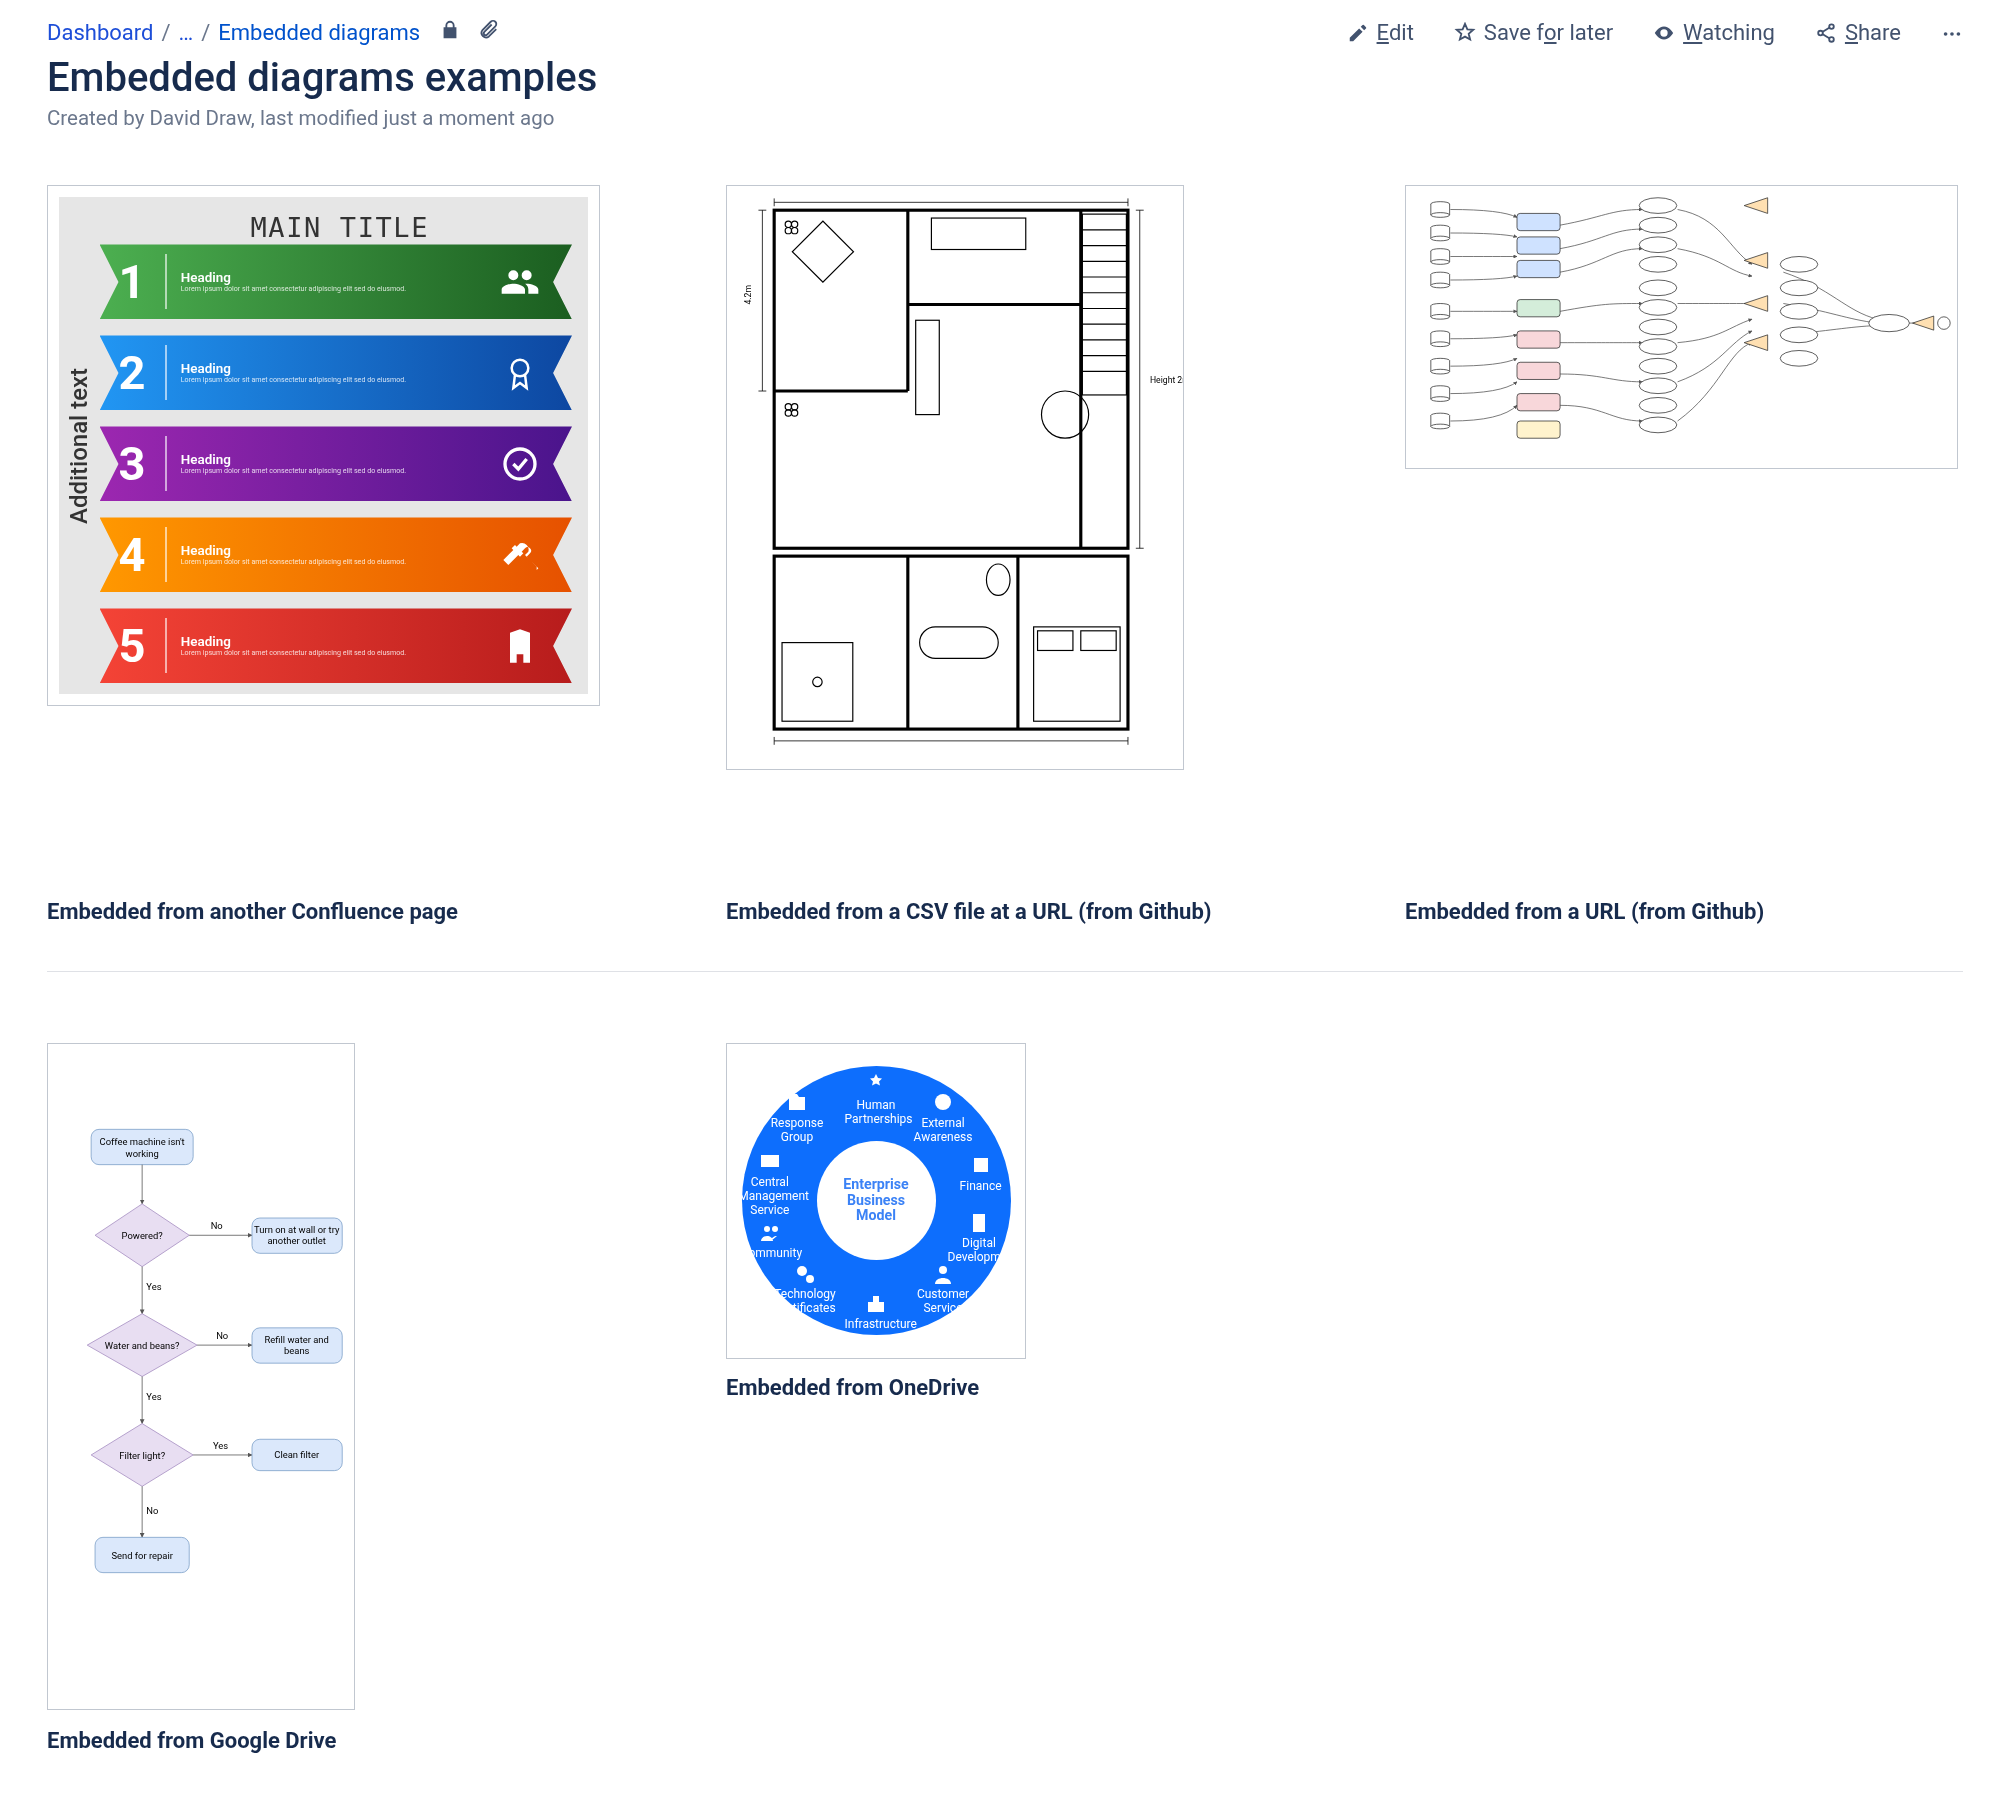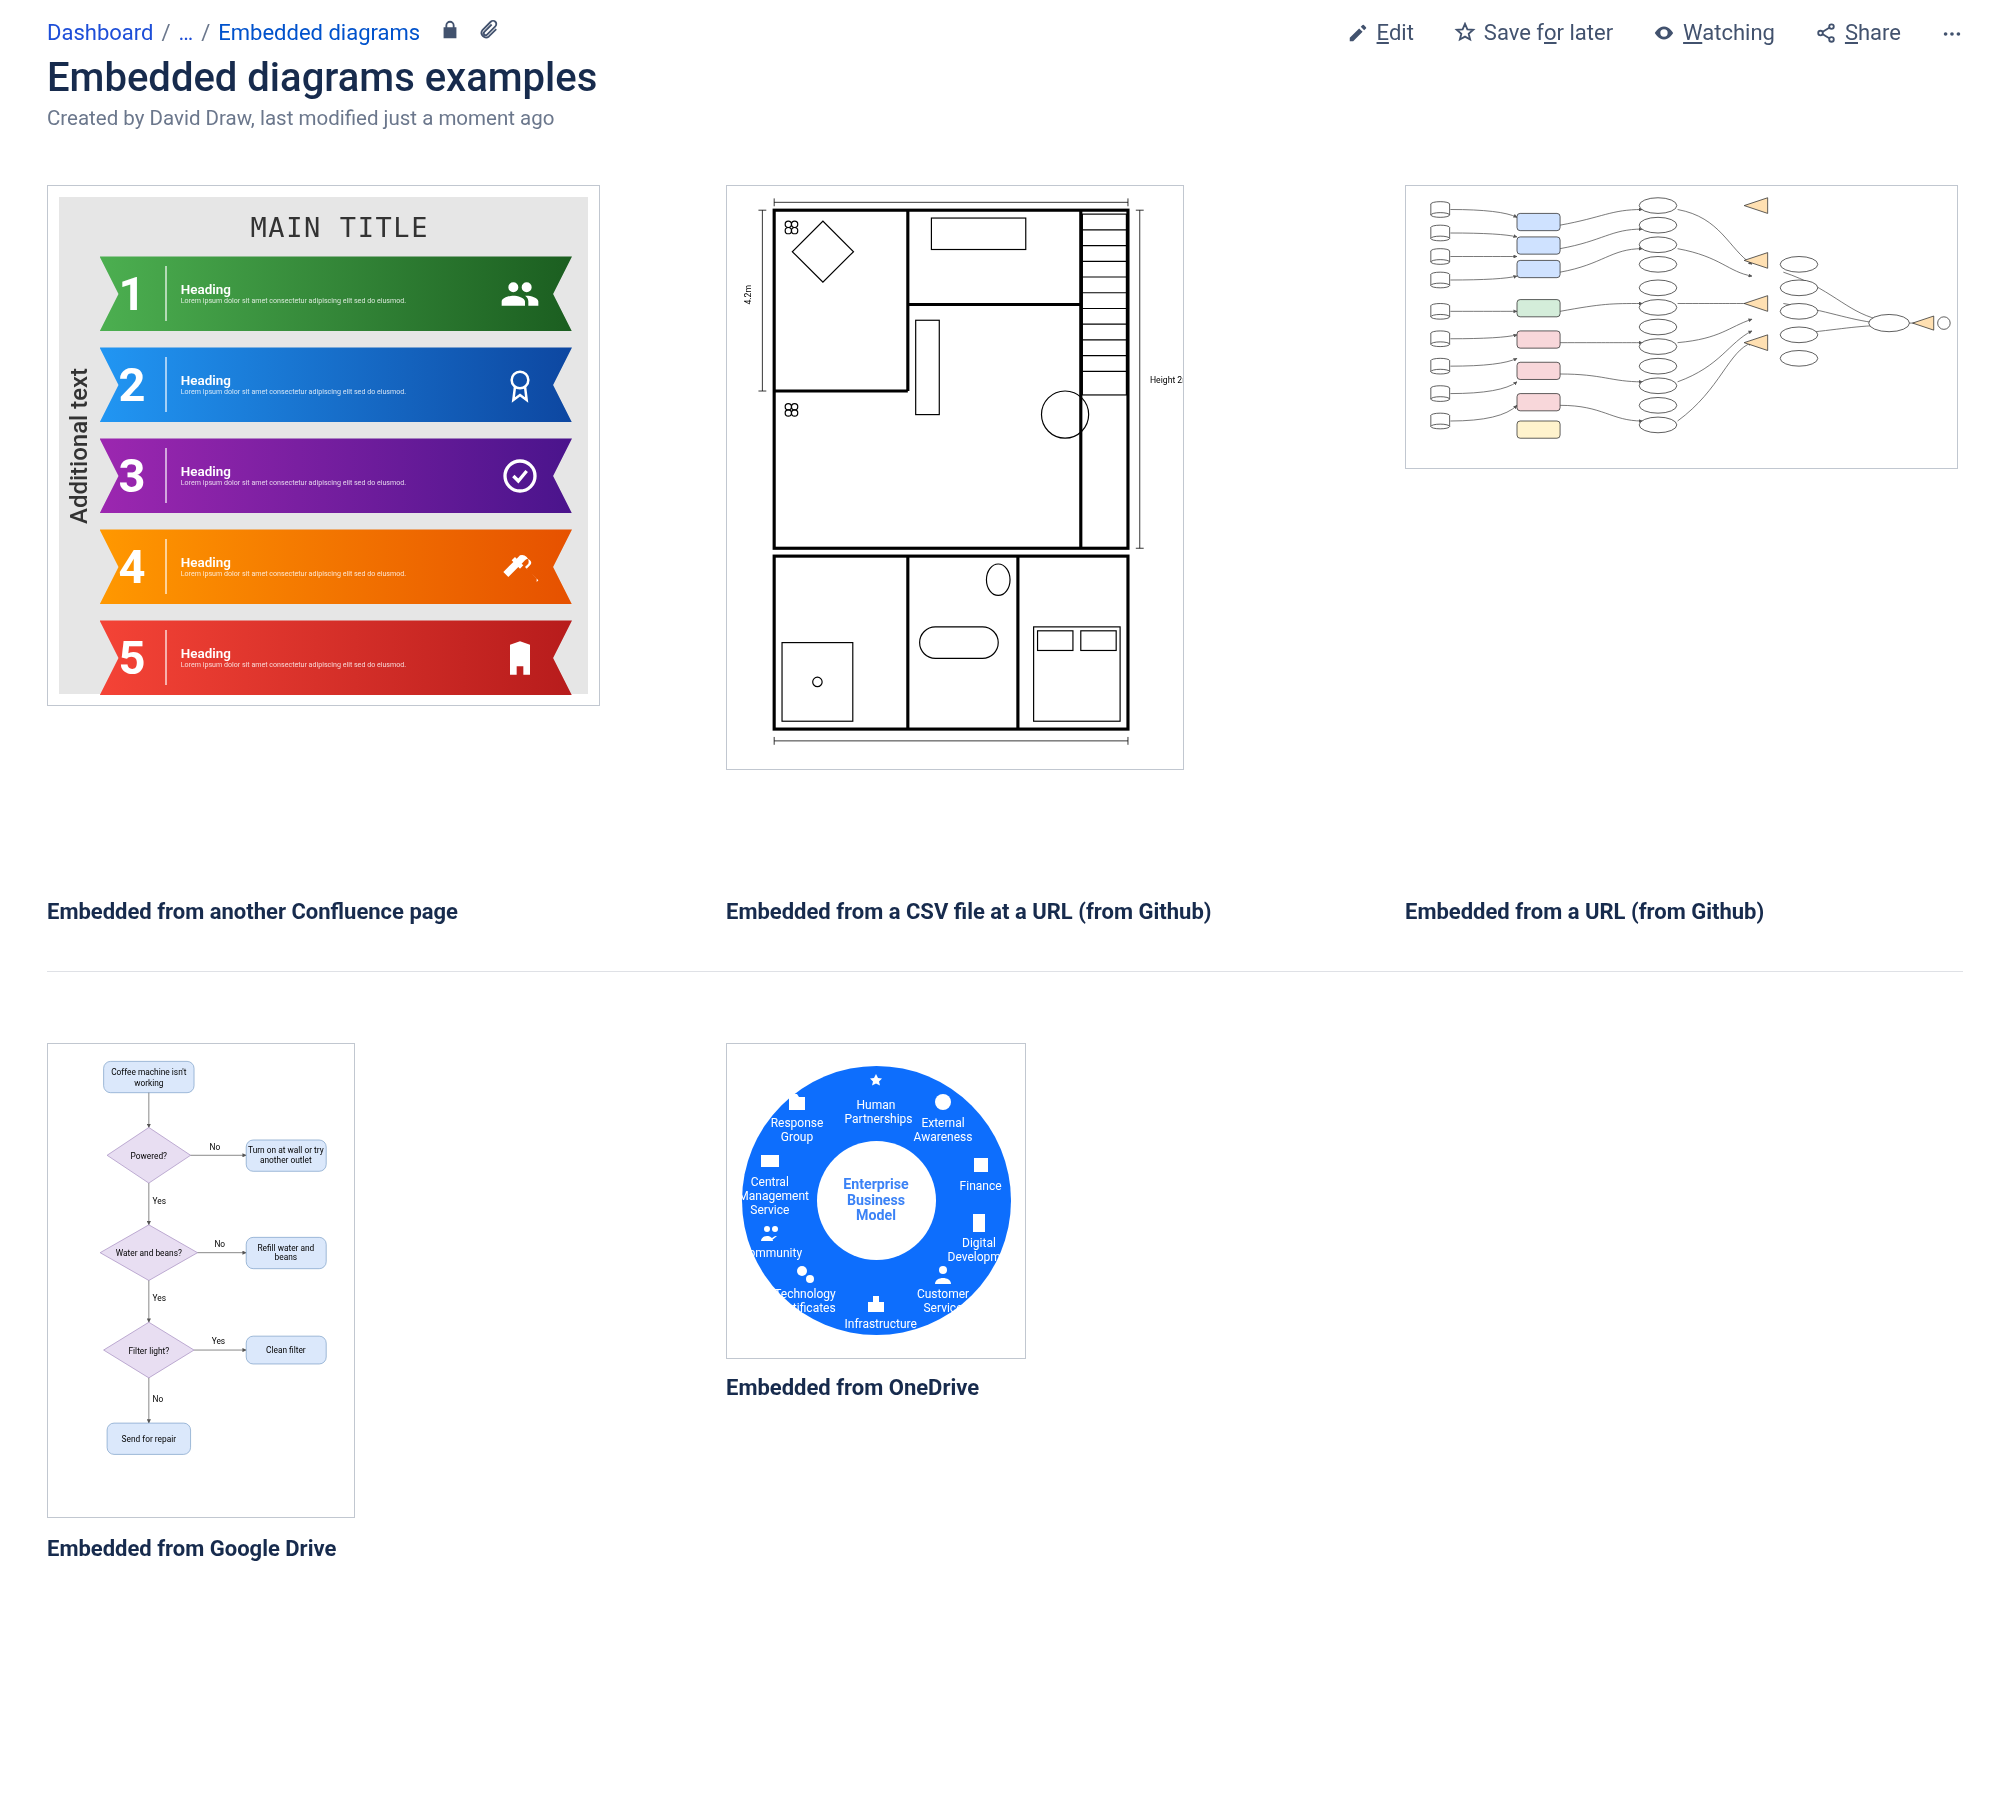--- a/index.html
+++ b/index.html
@@ -38,21 +38,21 @@
   .thumb { border:1.6px solid #C1C7D0; background:#fff; display:inline-block; }
   .caption { font-weight:700; color:#172B4D; font-size:22px; margin-top:16px; }
   .separator { border:none; border-top:1.6px solid #DFE1E6; margin:32px 0 71px; }
 
   
   .info-outer { width:553px; height:521px; padding:11px; }
   .info-bg { background:#e6e6e6; width:100%; height:100%; display:flex; }
   .side-text { writing-mode:vertical-rl; transform:rotate(180deg);
     font-size:24px; font-weight:500; text-align:center; padding:8px 6.3px; color:#333; }
   .info-main { flex:1; display:flex; flex-direction:column; padding:4.7px 8px 8px 0; }
-  .info-title { text-align:center; font-family:monospace; font-size:27px; letter-spacing:1.6px; padding:11px 0 13px; color:#333; }
+  .info-title { text-align:center; font-family:monospace; font-size:27px; letter-spacing:1.6px; padding:11px 0 1px; color:#333; }
   .bars { flex:1; display:flex; flex-direction:column; gap:16px; padding-right:8px; }
   .bar { height:75px; display:flex; align-items:center; color:#fff; position:relative;
     clip-path: polygon(0 0,100% 0,96% 50%,100% 100%,0 100%,4% 50%); }
   .bar .num { font-size:47px; font-weight:700; padding:0 19px; border-right:2.4px solid rgba(255,255,255,.6); }
   .bar .txt { padding:0 14.2px; flex:1; }
   .bar .txt .h { font-size:13.4px; font-weight:600; }
   .bar .txt .p { font-size:7.1px; opacity:.8; line-height:1.1; }
   .bar .ic { width:40px; height:40px; margin-right:32px; }
   .bar.green  { background:linear-gradient(90deg,#4CAF50,#1B5E20); }
   .bar.blue   { background:linear-gradient(90deg,#2196F3,#0D47A1); }
@@ -67,21 +67,21 @@
   
   .flow { width:553px; height:284px; }
   .flow svg { width:100%; height:100%; }
   .box { rx:4; ry:4; stroke:#333; fill:#fff; }
   .box.blue { fill:#cfe2ff; } .box.green { fill:#d4edda; }
   .box.red { fill:#f8d7da; } .box.yellow { fill:#fff3cd; }
   .oval { fill:#fff; stroke:#333; }
   .tri { fill:#ffe0b2; stroke:#333; }
 
   
-  .fchart { width:308px; height:475px; background:#fff; }
+  .fchart { width:308px; height:667px; background:#fff; }
   .fchart svg { width:100%; height:100%; }
   .fc-box { fill:#dbe8fb; stroke:#7a9ec7; rx:10; ry:10; }
   .fc-dia { fill:#e8def2; stroke:#a48cc0; }
   .fc-txt { font-size:12px; text-anchor:middle; }
   .fc-line { stroke:#555; fill:none; }
 
   
   .donut-wrap { width:300px; height:316px; display:flex; align-items:center; justify-content:center; }
   .donut { position:relative; width:269px; height:269px; border-radius:50%;
     background:#0d6efd; display:flex; align-items:center; justify-content:center; }

